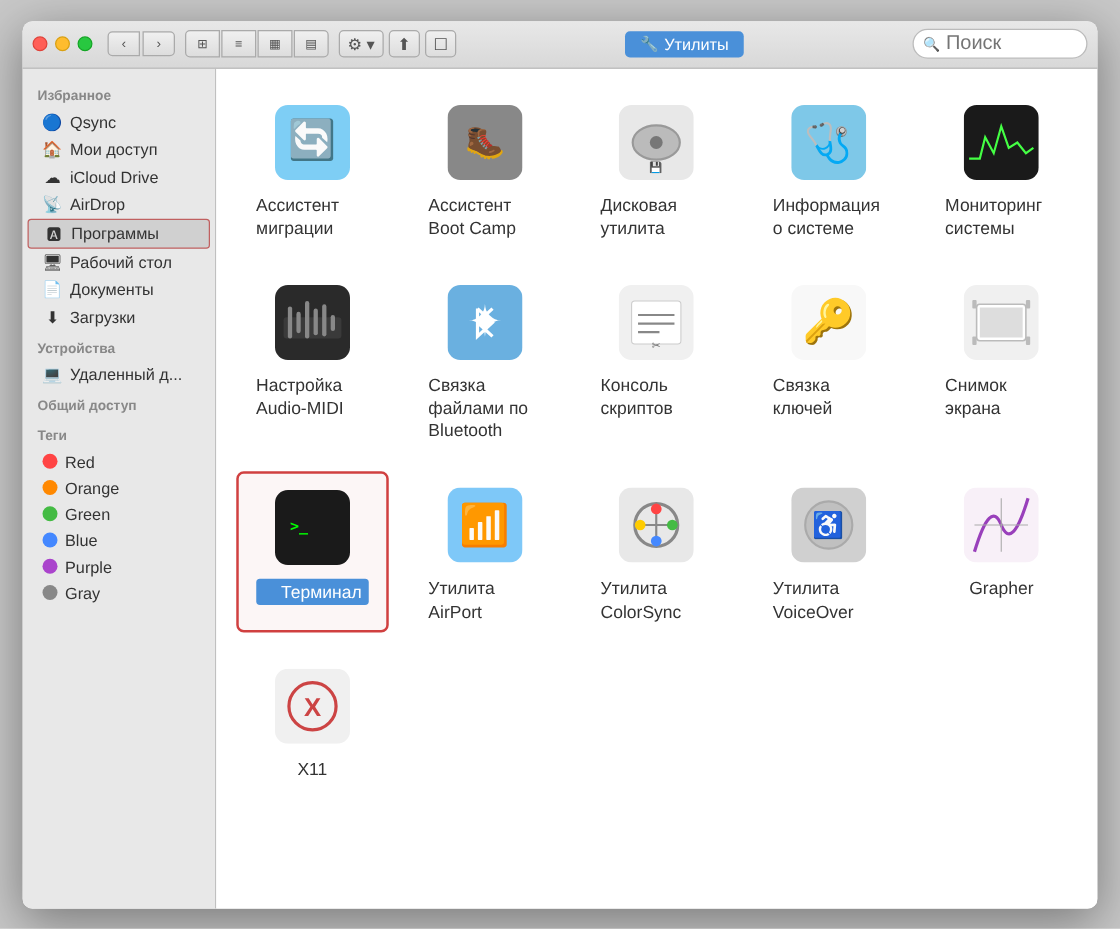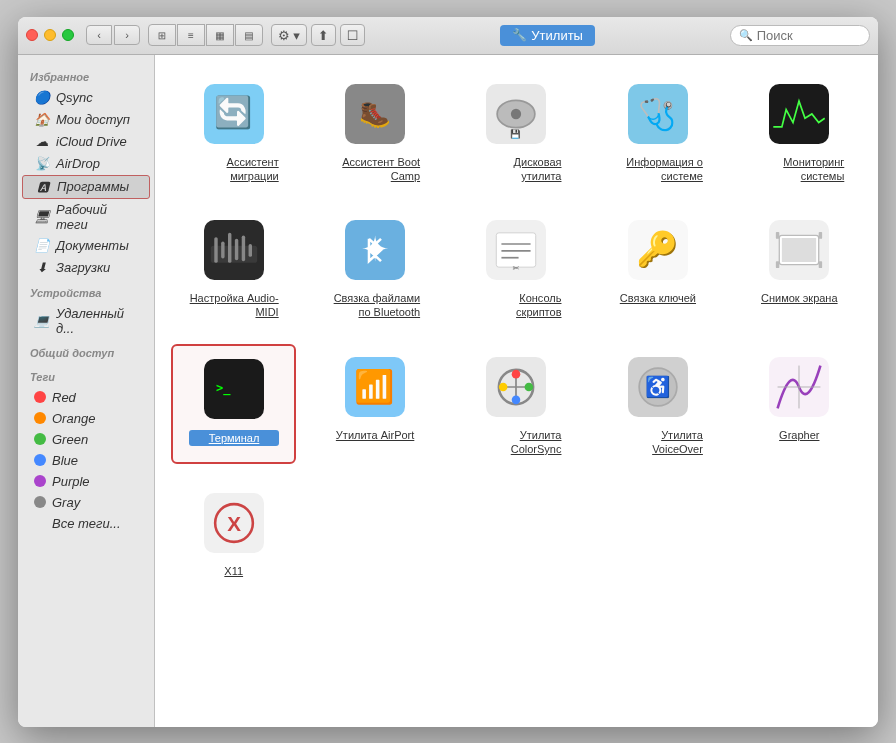--- a/index.html
+++ b/index.html
@@ -138,43 +138,42 @@
       background: white;
       border: 1px solid #bbb;
       border-radius: 12px;
       padding: 2px 8px;
       gap: 4px;
       width: 140px;
     }
     .search-box input {
       border: none;
       outline: none;
-      font-size: 13px;
+      font-size: 16px;
       color: #333;
       background: transparent;
       width: 100%;
     }
     .search-icon-small { color: #888; font-size: 11px; }
 
     
     .main-content {
       display: flex;
       flex: 1;
       overflow: hidden;
     }
 
     
     .sidebar {
-      width: 137px;
+      width: 155px;
       background: #e8e8e8;
       border-right: 1px solid #c0c0c0;
       padding: 8px 0;
       overflow-y: auto;
       flex-shrink: 0;
-      font-style: italic;
     }
     .sidebar-section-label {
       font-size: 11px;
       font-weight: 600;
       color: #888;
       padding: 8px 12px 4px 12px;
       text-transform: none;
     }
     .sidebar-item {
       display: flex;
@@ -232,26 +231,25 @@
       width: 70px;
       height: 70px;
       display: flex;
       align-items: center;
       justify-content: center;
       border-radius: 12px;
       font-size: 36px;
       position: relative;
     }
     .app-label {
-      font-size: 11px;
+      font-size: 14px;
       color: #333;
-      text-align: right;
+      text-align: left;
       line-height: 1.3;
       max-width: 90px;
-      text-decoration: underline;
     }
     .app-label.selected-label {
       background: #4a90d9;
       color: white;
       padding: 1px 20px;
       border-radius: 3px;
     }
 
     
     .app-icon svg { width: 60px; height: 60px; }
@@ -320,21 +318,21 @@
         <span class="sidebar-icon">📡</span>
         <span>AirDrop</span>
       </div>
       <div class="sidebar-item active">
         <span class="sidebar-icon">🅰</span>
         <span>Программы</span>
       </div>
 
       <div class="sidebar-item">
         <span class="sidebar-icon">🖥</span>
-        <span>Рабочий теги</span>
+        <span>Рабочий стол</span>
       </div>
       <div class="sidebar-item">
         <span class="sidebar-icon">📄</span>
         <span>Документы</span>
       </div>
       <div class="sidebar-item">
         <span class="sidebar-icon">⬇</span>
         <span>Загрузки</span>
       </div>
 
@@ -365,24 +363,20 @@
             <span style="width:12px;height:12px;border-radius:50%;background:#4488ff;flex-shrink:0;"></span>
             <span>Blue</span>
           </div>
           <div class="sidebar-item">
             <span style="width:12px;height:12px;border-radius:50%;background:#aa44cc;flex-shrink:0;"></span>
             <span>Purple</span>
           </div>
           <div class="sidebar-item">
             <span style="width:12px;height:12px;border-radius:50%;background:#888888;flex-shrink:0;"></span>
             <span>Gray</span>
-          </div>
-          <div class="sidebar-item">
-            <span style="width:12px;height:12px;flex-shrink:0;"></span>
-            <span>Все теги...</span>
           </div>
         </div>
     </div>
 
     <div class="file-grid">
       <div class="grid-container" id="grid-container">
           <div class="grid-item">
             <div class="app-icon">
               <svg viewBox="0 0 70 70" xmlns="http://www.w3.org/2000/svg">
         <rect width="70" height="70" rx="12" fill="#7ecef5"></rect>

